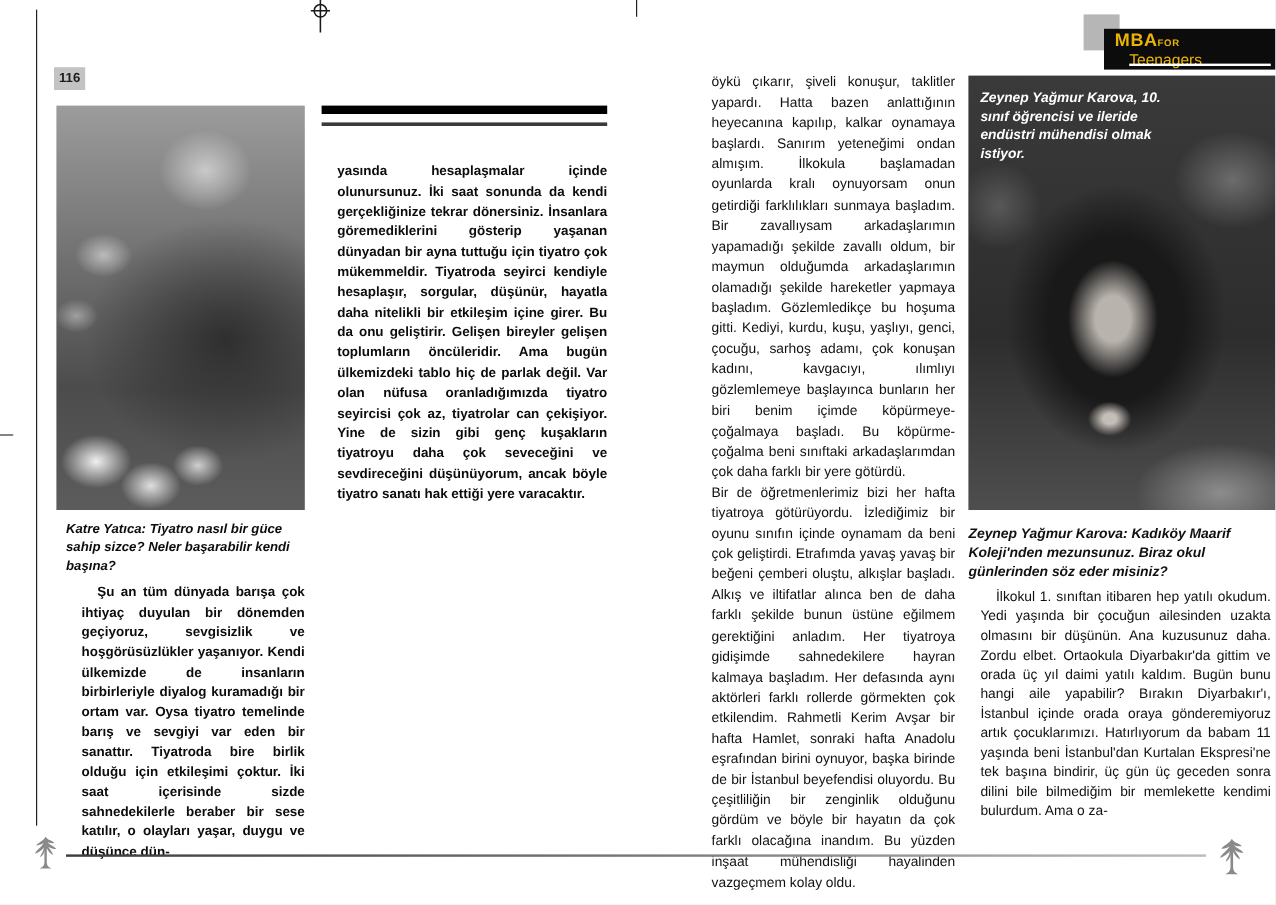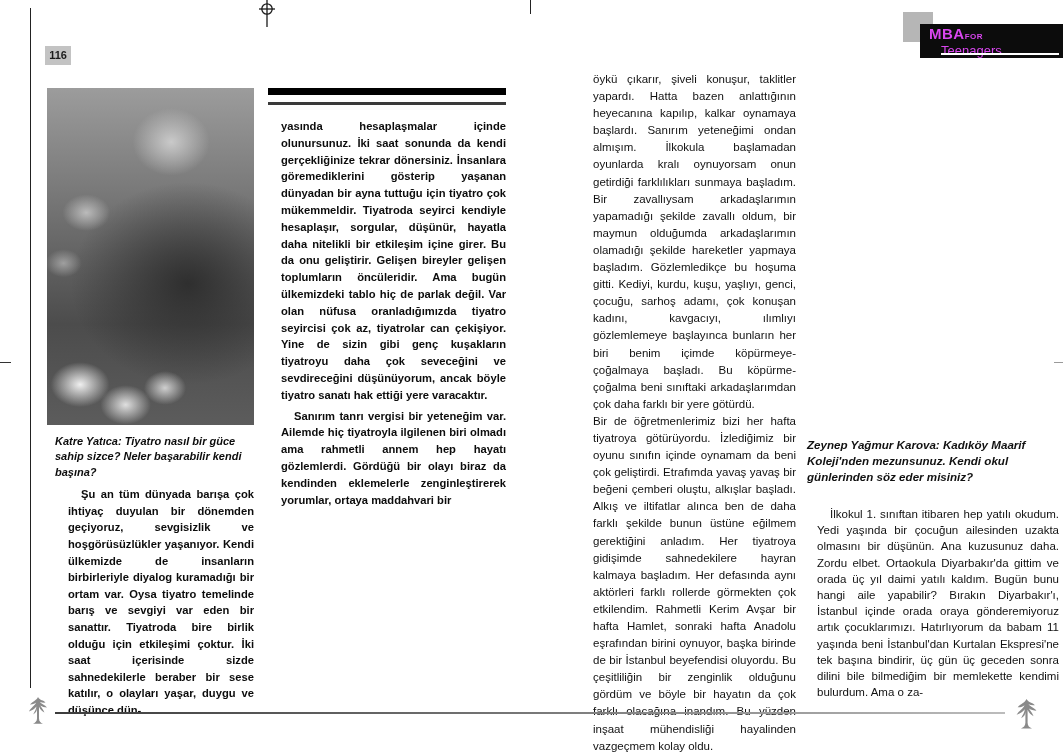--- a/index.html
+++ b/index.html
@@ -14,21 +14,21 @@
     margin: 0 auto;
   }
   
   .vline-left   { position:absolute; left:30px; top:8px; width:1px; height:680px; background:#222; }
   .tick-left    { position:absolute; left:0; top:362px; width:11px; height:1px; background:#333; }
   .tick-right   { position:absolute; right:0; top:362px; width:9px; height:1px; background:#9a9a9a; }
   .vline-topcenter { position:absolute; left:530px; top:0; width:1px; height:14px; background:#222; }
   .regmark { position:absolute; left:256px; top:0; width:22px; height:28px; }
   
   .pagenum {
-    position:absolute; left:45px; top:46px; width:26px; height:19px;
+    position:absolute; left:45px; top:56px; width:26px; height:19px;
     background:#c3c3c3; color:#1c1c1c; font-size:11px; font-weight:bold;
     text-align:center; line-height:19px;
   }
   
   .photo-left {
     position:absolute; left:47px; top:88px; width:207px; height:337px;
     background:
       radial-gradient(55px 48px at 60% 16%, rgba(205,205,205,.95), rgba(205,205,205,0) 70%),
       radial-gradient(34px 26px at 19% 37%, rgba(195,195,195,.9), rgba(195,195,195,0) 70%),
       radial-gradient(26px 20px at 8% 52%, rgba(175,175,175,.8), rgba(175,175,175,0) 70%),
@@ -63,35 +63,35 @@
   
   .col1 { position:absolute; left:55px;  top:434px; width:199px; }
   .col1 .bodytext { line-height:16.6px; }
   .col1 .question { font-size:11px; line-height:15.4px; }
   .col1 .answer   { margin-top:6px; }
 
   .col2 { position:absolute; left:268px; top:88px; width:238px; }
   .bar-top    { height:7px; background:#000; }
   .pull-quote { margin-top:6px; font-weight:bold; font-size:16.5px; line-height:18.3px; letter-spacing:-0.2px; color:#000; }
   .bar-bottom { height:3px; background:#3a3a3a; margin-top:7px; }
-  .col2 .body     { margin-top:13px; }
+  .col2 .body     { margin-top:30px; }
   .col2 .question { margin-top:9px; font-size:11px; line-height:15.6px; }
   .col2 .answer   { margin-top:4px; }
 
-  .col3 { position:absolute; left:582px; top:71px; width:214px; }
+  .col3 { position:absolute; left:582px; top:61px; width:214px; }
   .col3 .bodytext { font-size:11.5px; line-height:17.1px; padding-left:11px; }
 
   .col4 { position:absolute; left:807px; top:437px; width:252px; }
   .col4 .question { font-size:11.6px; line-height:16px; }
-  .col4 .answer   { margin-top:21px; font-size:11.5px; line-height:16.2px; padding-left:10px; }
+  .col4 .answer   { margin-top:5px; font-size:11.5px; line-height:16.2px; padding-left:10px; }
   
   .logo-graysq { position:absolute; left:903px; top:12px; width:30px; height:30px; background:#b6b6b6; }
   .logo-bar {
     position:absolute; left:920px; top:24px; width:143px; height:34px;
-    background:#0c0c0c; color:#d946ef;
+    background:#0c0c0c; color:#eab308;
   }
   .logo-l1 { padding:3px 0 0 9px; line-height:14px; }
   .logo-mba { font-size:15px; font-weight:bold; letter-spacing:0.5px; }
   .logo-for { font-size:8px; font-weight:bold; letter-spacing:0.5px; }
   .logo-l2 { padding-left:21px; font-size:13px; font-weight:normal; line-height:13px; }
   .logo-underline { position:absolute; left:21px; right:4px; bottom:3px; height:2px; background:#fff; }
   
   .footer-rule {
     position:absolute; left:55px; top:712px; width:950px; height:2px;
     background:linear-gradient(90deg,#3c3c3c,#787878 50%,#bcbcbc);
@@ -123,31 +123,33 @@
 
   <div class="col1">
     <p class="bodytext question heavy">Katre Yatıca: Tiyatro nasıl bir güce sahip sizce? Neler başarabilir kendi başına?</p>
     <p class="bodytext heavy answer indented firstline">Şu an tüm dünyada barışa çok ihtiyaç duyulan bir dönemden geçiyoruz, sevgisizlik ve hoşgörüsüzlükler yaşanıyor. Kendi ülkemizde de insanların birbirleriyle diyalog kuramadığı bir ortam var. Oysa tiyatro temelinde barış ve sevgiyi var eden bir sanattır. Tiyatroda bire birlik olduğu için etkileşimi çoktur. İki saat içerisinde sizde sahnedekilerle beraber bir sese katılır, o olayları yaşar, duygu ve düşünce dün-</p>
   </div>
 
   <div class="col2">
     <div class="bar-top"></div>
     <div class="bar-bottom"></div>
     <p class="bodytext heavy body indented">yasında hesaplaşmalar içinde olunursunuz. İki saat sonunda da kendi gerçekliğinize tekrar dönersiniz. İnsanlara göremediklerini gösterip yaşanan dünyadan bir ayna tuttuğu için tiyatro çok mükemmeldir. Tiyatroda seyirci kendiyle hesaplaşır, sorgular, düşünür, hayatla daha nitelikli bir etkileşim içine girer. Bu da onu geliştirir. Gelişen bireyler gelişen toplumların öncüleridir. Ama bugün ülkemizdeki tablo hiç de parlak değil. Var olan nüfusa oranladığımızda tiyatro seyircisi çok az, tiyatrolar can çekişiyor. Yine de sizin gibi genç kuşakların tiyatroyu daha çok seveceğini ve sevdireceğini düşünüyorum, ancak böyle tiyatro sanatı hak ettiği yere varacaktır.</p>
-    <p class="bodytext heavy answer indented firstline">Sanırım tanrı vergisi bir yeteneğim var. Ailemde hiç tiyatroyla ilgilenen biri olmadı ama rahmetli annem hep hayatı gözlemlerdi. Gördüğü bir olayı biraz da kendinden eklemelerle zenginleştirerek yorumlar, ortaya maddahvari bir</p>
   </div>
 
   <div class="col3">
     <p class="bodytext">öykü çıkarır, şiveli konuşur, taklitler yapardı. Hatta bazen anlattığının heyecanına kapılıp, kalkar oynamaya başlardı. Sanırım yeteneğimi ondan almışım. İlkokula başlamadan oyunlarda kralı oynuyorsam onun getirdiği farklılıkları sunmaya başladım. Bir zavallıysam arkadaşlarımın yapamadığı şekilde zavallı oldum, bir maymun olduğumda arkadaşlarımın olamadığı şekilde hareketler yapmaya başladım. Gözlemledikçe bu hoşuma gitti. Kediyi, kurdu, kuşu, yaşlıyı, genci, çocuğu, sarhoş adamı, çok konuşan kadını, kavgacıyı, ılımlıyı gözlemlemeye başlayınca bunların her biri benim içimde köpürmeye-çoğalmaya başladı. Bu köpürme-çoğalma beni sınıftaki arkadaşlarımdan çok daha farklı bir yere götürdü.</p>
     <p class="bodytext">Bir de öğretmenlerimiz bizi her hafta tiyatroya götürüyordu. İzlediğimiz bir oyunu sınıfın içinde oynamam da beni çok geliştirdi. Etrafımda yavaş yavaş bir beğeni çemberi oluştu, alkışlar başladı. Alkış ve iltifatlar alınca ben de daha farklı şekilde bunun üstüne eğilmem gerektiğini anladım. Her tiyatroya gidişimde sahnedekilere hayran kalmaya başladım. Her defasında aynı aktörleri farklı rollerde görmekten çok etkilendim. Rahmetli Kerim Avşar bir hafta Hamlet, sonraki hafta Anadolu eşrafından birini oynuyor, başka birinde de bir İstanbul beyefendisi oluyordu. Bu çeşitliliğin bir zenginlik olduğunu gördüm ve böyle bir hayatın da çok farklı olacağına inandım. Bu yüzden inşaat mühendisliği hayalinden vazgeçmem kolay oldu.</p>
   </div>
 
+  <div class="photo-right">
+    <div class="caption">Zeynep Yağmur Karova, 10. sınıf öğrencisi ve ileride endüstri mühendisi olmak istiyor.</div>
+  </div>
 
   <div class="col4">
-    <p class="bodytext question">Zeynep Yağmur Karova: Kadıköy Maarif Koleji'nden mezunsunuz. Kendi okul günlerinden söz eder misiniz?</p>
+    <p class="bodytext question">Zeynep Yağmur Karova: Kadıköy Maarif Koleji'nden mezunsunuz. Biraz okul günlerinden söz eder misiniz?</p>
     <p class="bodytext answer firstline">İlkokul 1. sınıftan itibaren hep yatılı okudum. Yedi yaşında bir çocuğun ailesinden uzakta olmasını bir düşünün. Ana kuzusunuz daha. Zordu elbet. Ortaokula Diyarbakır'da gittim ve orada üç yıl daimi yatılı kaldım. Bugün bunu hangi aile yapabilir? Bırakın Diyarbakır'ı, İstanbul içinde orada oraya gönderemiyoruz artık çocuklarımızı. Hatırlıyorum da babam 11 yaşında beni İstanbul'dan Kurtalan Ekspresi'ne tek başına bindirir, üç gün üç geceden sonra dilini bile bilmediğim bir memlekette kendimi bulurdum. Ama o za-</p>
   </div>
 
   <div class="logo-graysq"></div>
   <div class="logo-bar">
     <div class="logo-l1">
       <span class="logo-mba">MBA</span><span class="logo-for">FOR</span>
     </div>
     <div class="logo-l2">Teenagers</div>
     <div class="logo-underline"></div>

